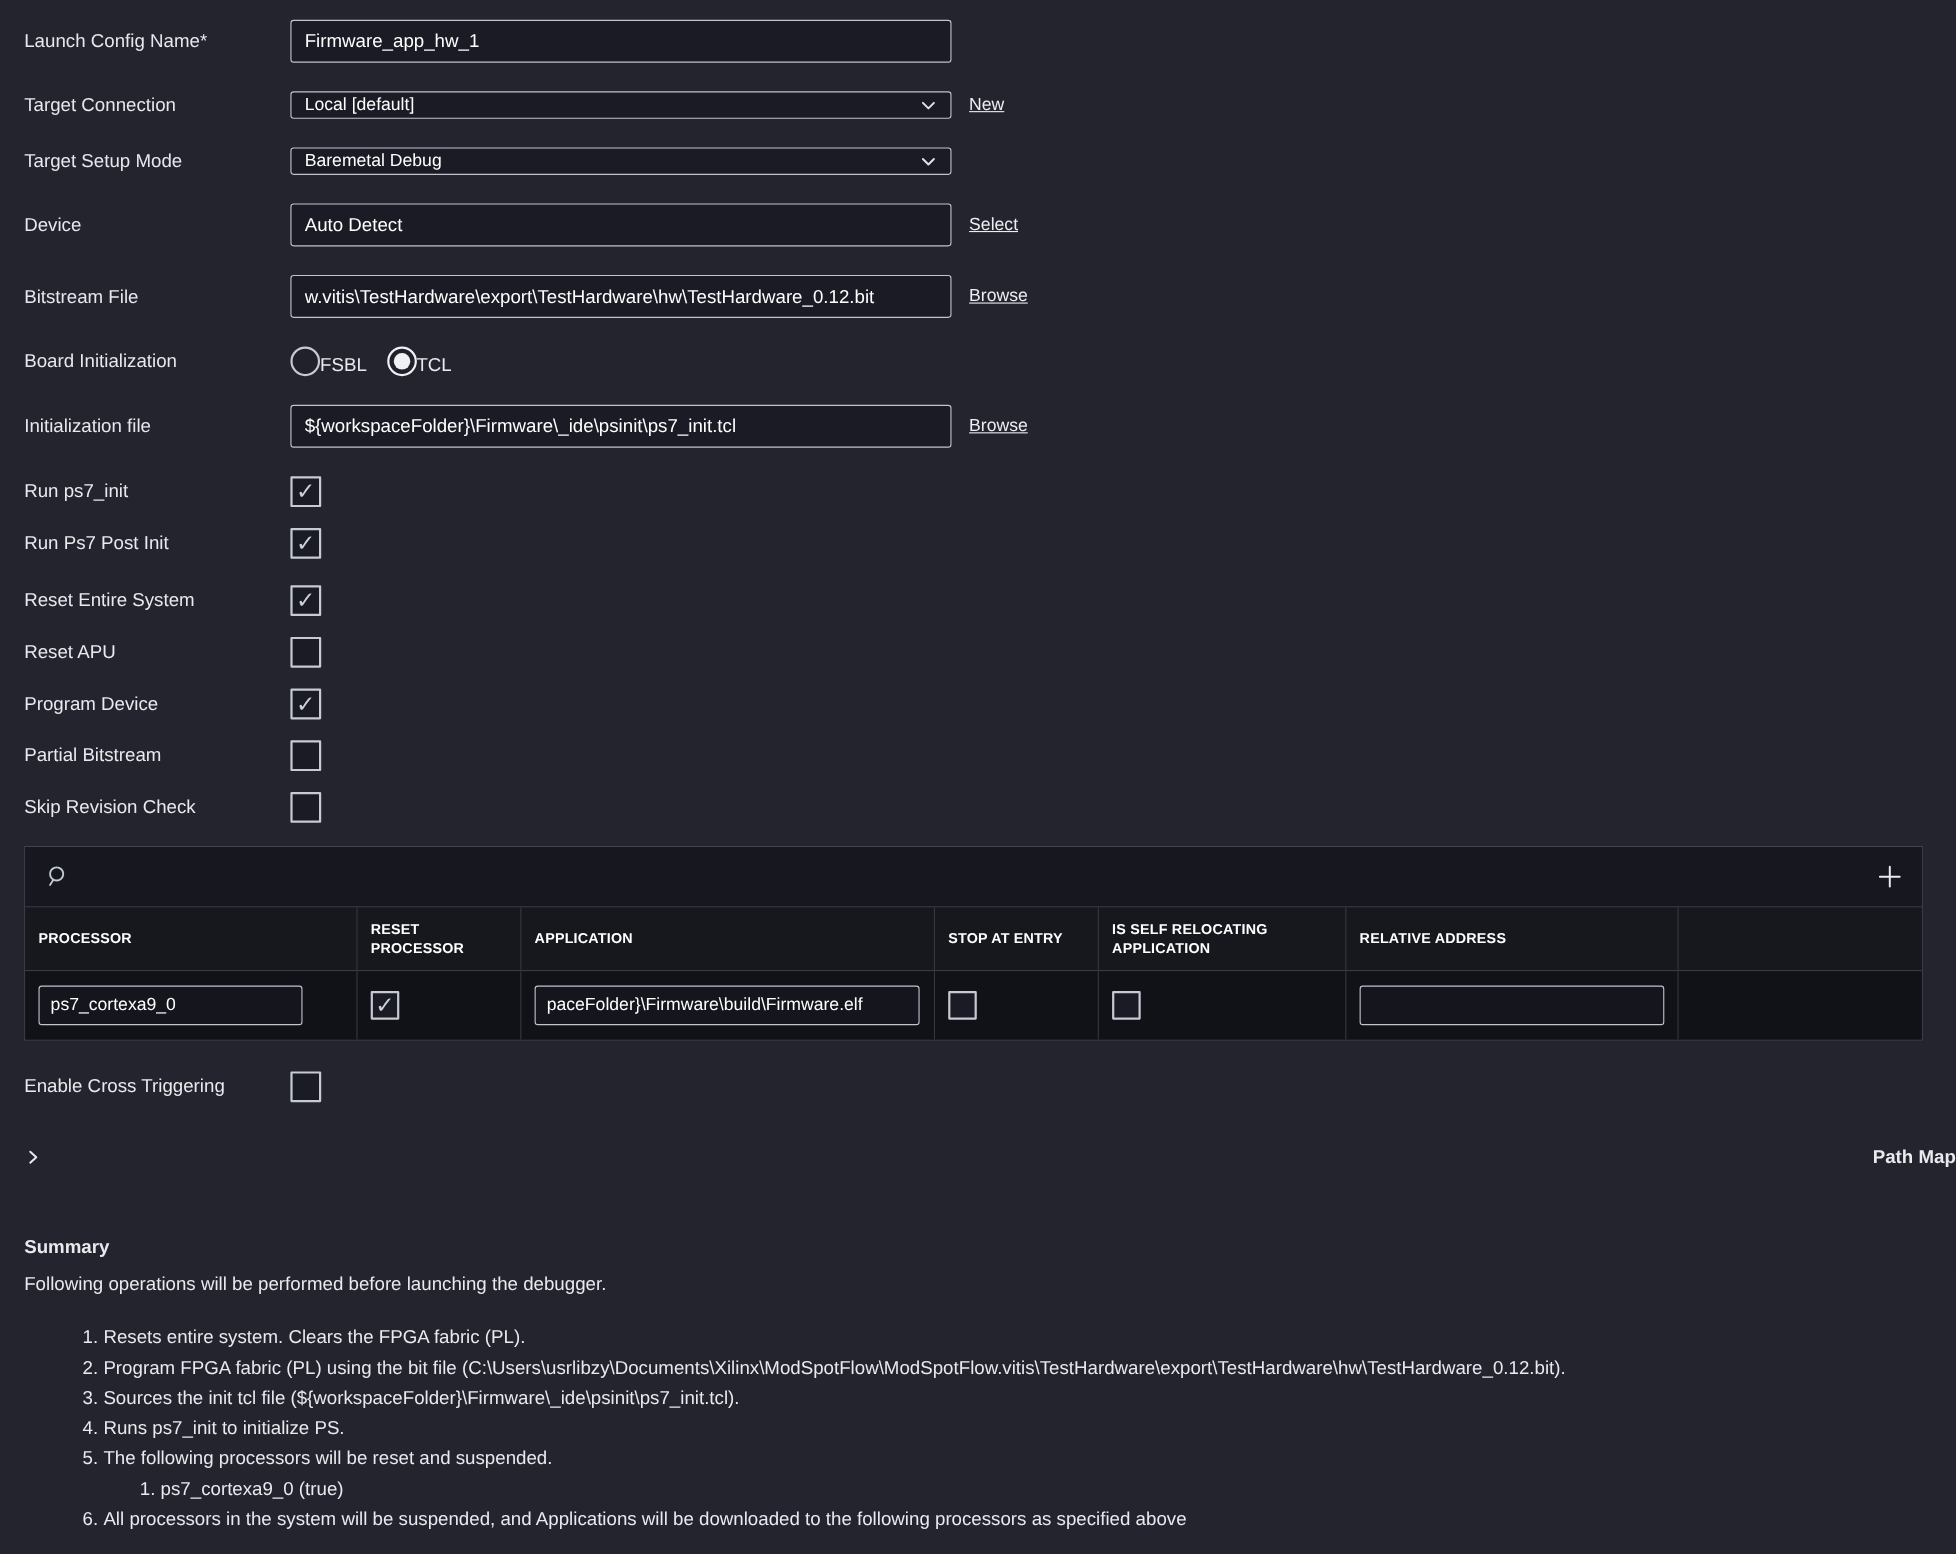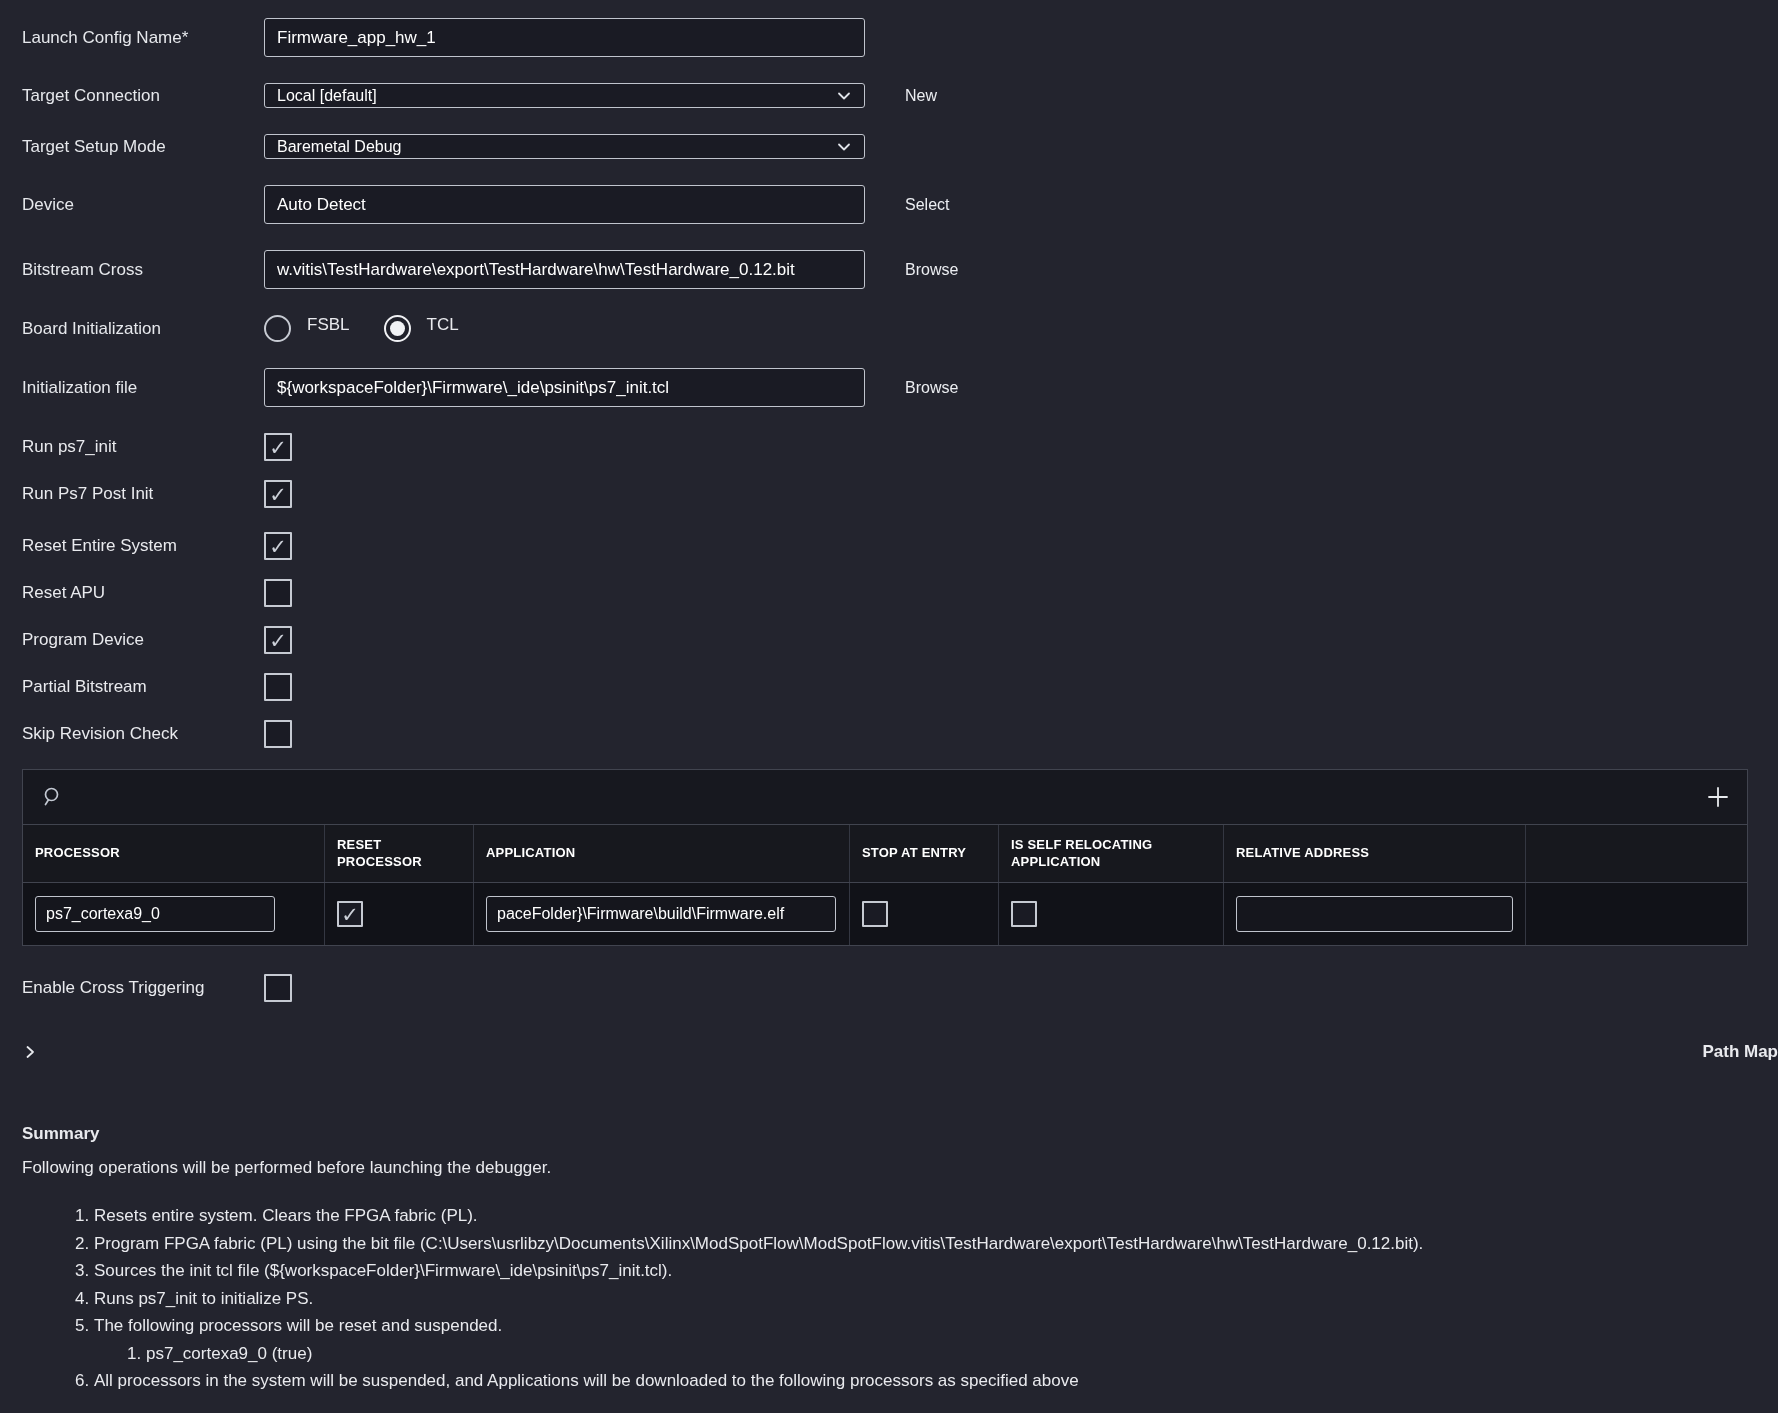--- a/index.html
+++ b/index.html
@@ -31,26 +31,26 @@
     border:1.5px solid #c0c4cd;
     border-radius:3px;
     padding:0 12px;
     color:#ffffff; font-size:17px;
     font-family:"Liberation Sans", sans-serif;
     outline:none;
   }
   .select-box { justify-content:space-between; cursor:pointer; }
   .chev { width:16px; height:16px; flex:0 0 16px; }
   .side-link {
-    margin-left:40px; color:#eceef2; font-size:16px;
-    cursor:pointer;
-  }
-
-  
-  .radio-group { display:flex; align-items:flex-start; gap:16px; }
+    margin-left:16px; color:#eceef2; font-size:16px;
+    text-decoration:underline; cursor:pointer;
+  }
+
+  
+  .radio-group { display:flex; align-items:flex-end; }
   .radio {
     width:27px; height:27px; border-radius:50%;
     border:2px solid #c6cad2; background:#20212b; position:relative; cursor:pointer;
   }
   .radio.selected { border-color:#f0f1f4; }
   .radio.selected::after {
     content:""; position:absolute; inset:4px; border-radius:50%; background:#f0f1f4;
   }
   .radio-lbl { margin-right:18px; }
 
@@ -151,21 +151,21 @@
     </div>
   </div>
 
   <div class="form-row">
     <div class="lbl">Device</div>
     <input class="field-input" value="Auto Detect" style="">
     <a class="side-link">Select</a>
   </div>
 
   <div class="form-row">
-    <div class="lbl">Bitstream Cross</div>
+    <div class="lbl">Bitstream File</div>
     <input class="field-input" value="w.vitis\TestHardware\export\TestHardware\hw\TestHardware_0.12.bit" style="">
     <a class="side-link">Browse</a>
   </div>
 
   <div class="form-row">
     <div class="lbl">Board Initialization</div>
     <div class="radio-group">
       <div class="radio"></div>
       <span class="radio-lbl">FSBL</span>
       <div class="radio selected"></div>

